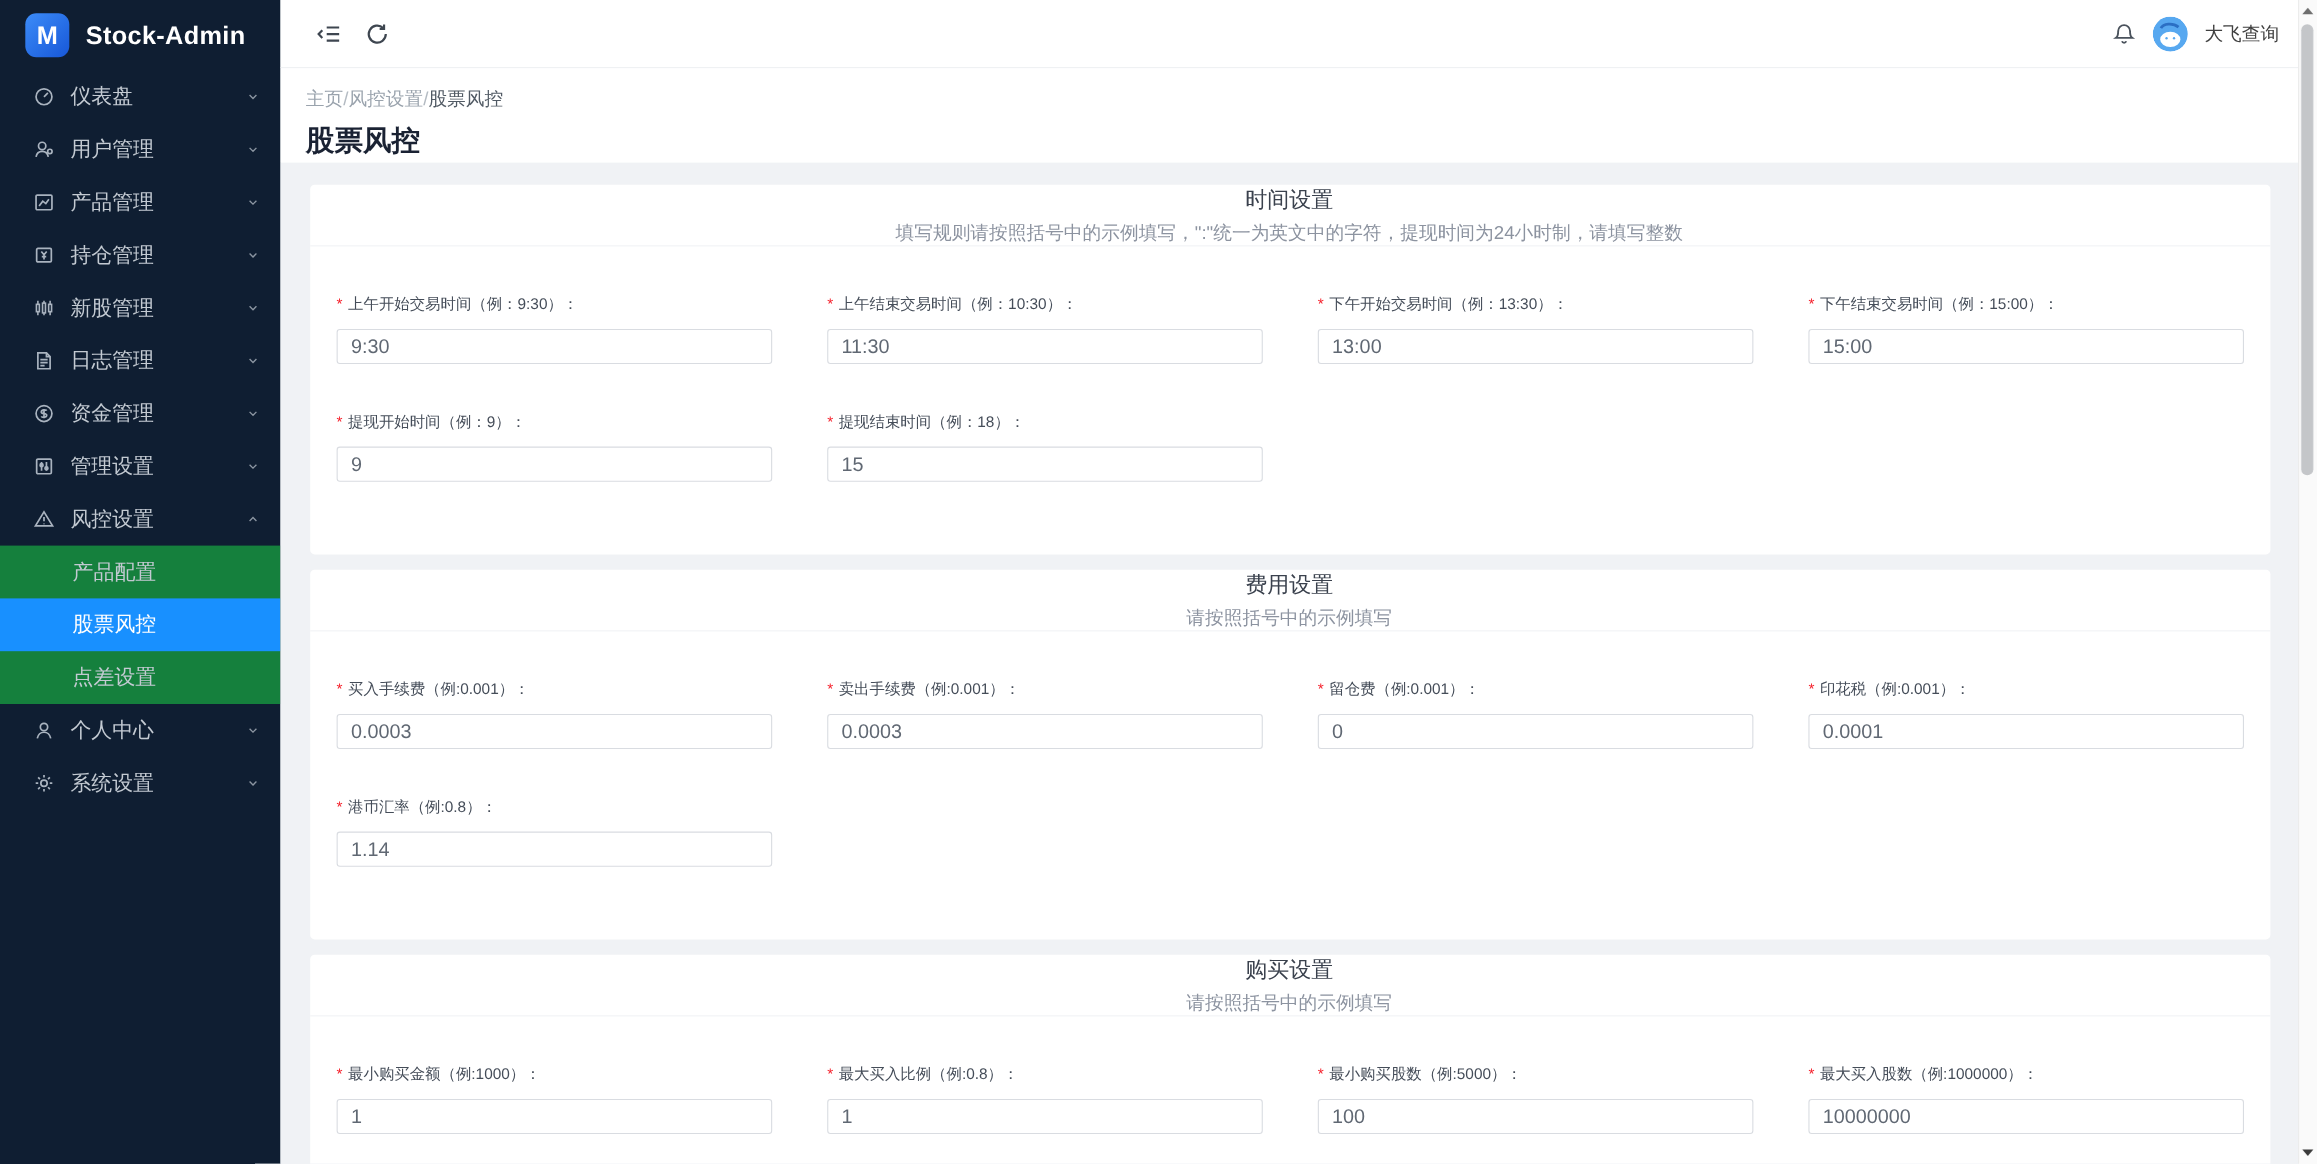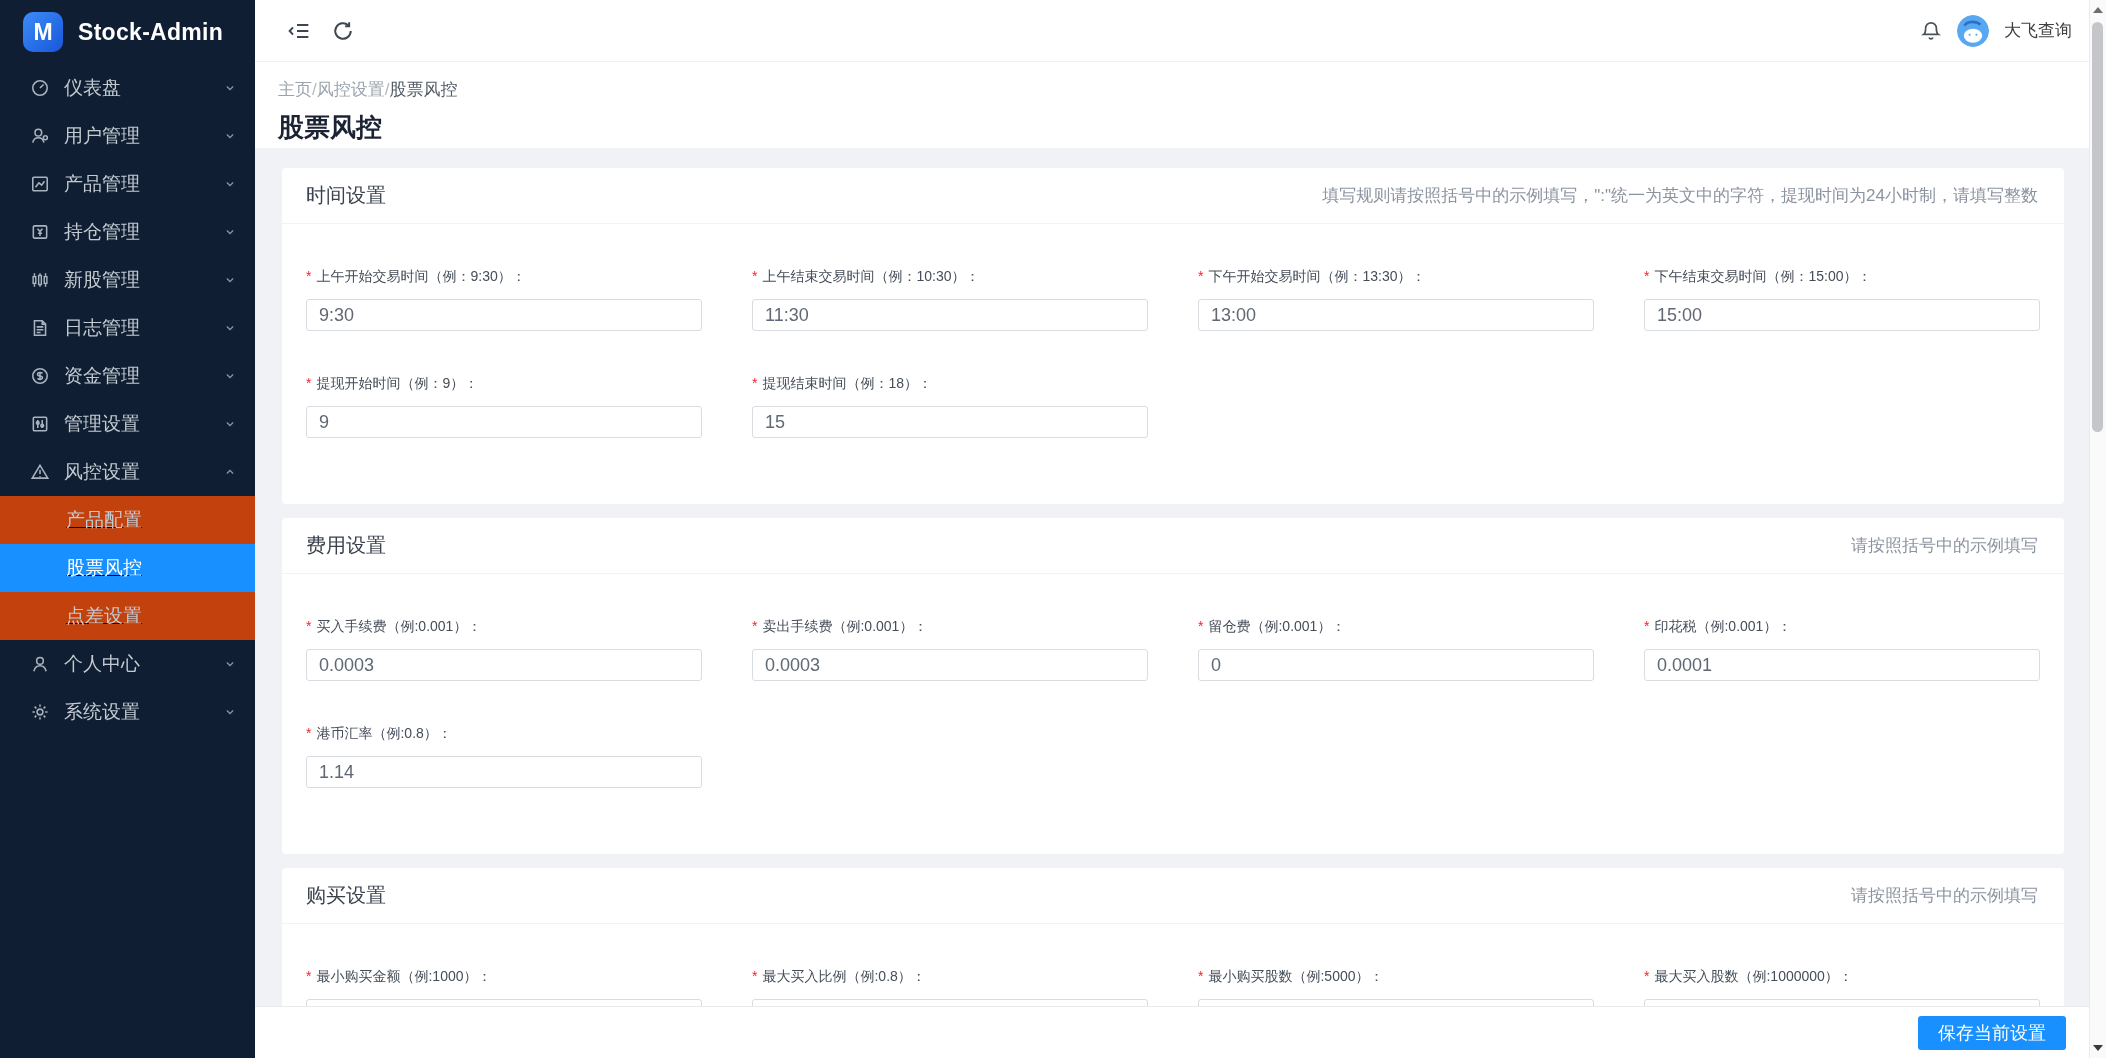--- a/index.html
+++ b/index.html
@@ -11,21 +11,21 @@
   .logo-row{height:64px;display:flex;align-items:center;padding-left:23px;gap:15px;flex-shrink:0;}
   .logo-badge{width:40px;height:40px;border-radius:10px;background:linear-gradient(135deg,#3c8cf8,#1757d8);color:#fff;font-weight:700;font-size:23px;display:flex;align-items:center;justify-content:center;}
   .logo-text{color:#fff;font-size:23px;font-weight:700;letter-spacing:.3px;}
   .menu{flex:1;overflow:hidden;}
   .menu-item{height:48px;display:flex;align-items:center;padding:0 18px 0 30px;color:#c3cad2;font-size:19px;cursor:pointer;}
   .mi-icon{width:20px;height:20px;margin-right:14px;color:#a9b3bf;display:flex;flex-shrink:0;}
   .mi-icon svg{width:20px;height:20px;}
   .mi-label{flex:1;white-space:nowrap;}
   .mi-caret{width:14px;height:14px;color:#8b95a1;display:flex;}
   .mi-caret svg{width:14px;height:14px;}
-  .submenu{background:#c2410c;text-decoration:underline;}
+  .submenu{background:#15803d;}
   .submenu-item{height:48px;display:flex;align-items:center;padding-left:66px;color:#c3cad2;font-size:19px;cursor:pointer;}
   .submenu-item.active{background:#1890ff;color:#fff;}
 
   
   .main{flex:1;height:100%;display:flex;flex-direction:column;position:relative;min-width:0;}
   .topbar{height:62px;background:#fff;display:flex;align-items:center;padding:0 34px 0 32px;border-bottom:1px solid #eef0f2;flex-shrink:0;}
   .tb-icon{width:24px;height:24px;color:#3e4650;margin-right:20px;cursor:pointer;display:flex;}
   .tb-icon svg{width:24px;height:24px;}
   .tb-right{margin-left:auto;display:flex;align-items:center;gap:15px;}
   .bell-wrap{width:22px;height:22px;color:#4a525c;display:flex;cursor:pointer;}
@@ -36,21 +36,21 @@
   .page-header{background:#fff;padding:16px 32px 0 23px;height:86px;flex-shrink:0;}
   .breadcrumb{font-size:17px;display:flex;align-items:center;}
   .crumb{color:#9aa3ad;cursor:pointer;}
   .crumb.current{color:#515a64;cursor:default;}
   .crumb-sep{color:#b3bac2;}
   .page-title{margin-top:9px;font-size:26px;font-weight:700;color:#1a2233;}
 
   .content{flex:1;background:#f0f2f5;padding:20px 42px 0 27px;overflow:hidden;}
 
   .card{background:#fff;border-radius:4px;margin-bottom:14px;}
-  .card-head{height:56px;display:flex;align-items:center;justify-content:space-between;padding:0 26px 0 24px;border-bottom:1px solid #f1f3f5;}
+  .card-head{height:56px;display:flex;align-items:center;justify-content:space-between;padding:0 26px 0 24px;border-bottom:1px solid #f1f3f5;flex-direction:column;}
   .card-title{font-size:20px;font-weight:400;color:#3a414d;}
   .card-note{font-size:17px;color:#8c93a0;}
   .card-body{display:grid;grid-template-columns:repeat(4,1fr);column-gap:50px;row-gap:44px;padding:44px 24px 66px;}
   .f-label{display:block;font-size:14px;color:#454d59;margin-bottom:13px;white-space:nowrap;}
   .req{color:#f5222d;margin-right:5px;}
   .f-input{width:100%;height:32px;border:1px solid #d9dce1;border-radius:3px;padding:0 12px;font-size:18px;color:#606873;outline:none;background:#fff;font-family:inherit;}
   .card.clipped{margin-bottom:0;}
   .card.clipped .card-body{padding-bottom:140px;}
 
   .footer-bar{position:absolute;left:0;right:0;bottom:0;height:52px;background:#fff;border-top:1px solid #e8eaec;display:flex;align-items:center;justify-content:flex-end;padding-right:40px;z-index:5;}
@@ -393,23 +393,20 @@
         </div>
         <div>
           <label class="f-label"><span class="req">*</span><span>最大买入股数（例:1000000）：</span></label>
           <input class="f-input" value="10000000" style="">
         </div>
       </div>
     </section>
 
   </div>
 
-  <div class="footer-bar">
-    <button class="save-btn">保存当前设置</button>
-  </div>
 </div>
 
 <div class="scrollbar">
   <div class="sb-arrow sb-up">
       <div class="tri-up"></div>
     </div>
   <div class="sb-thumb"></div>
   <div class="sb-arrow sb-down">
       <div class="tri-down"></div>
     </div>

